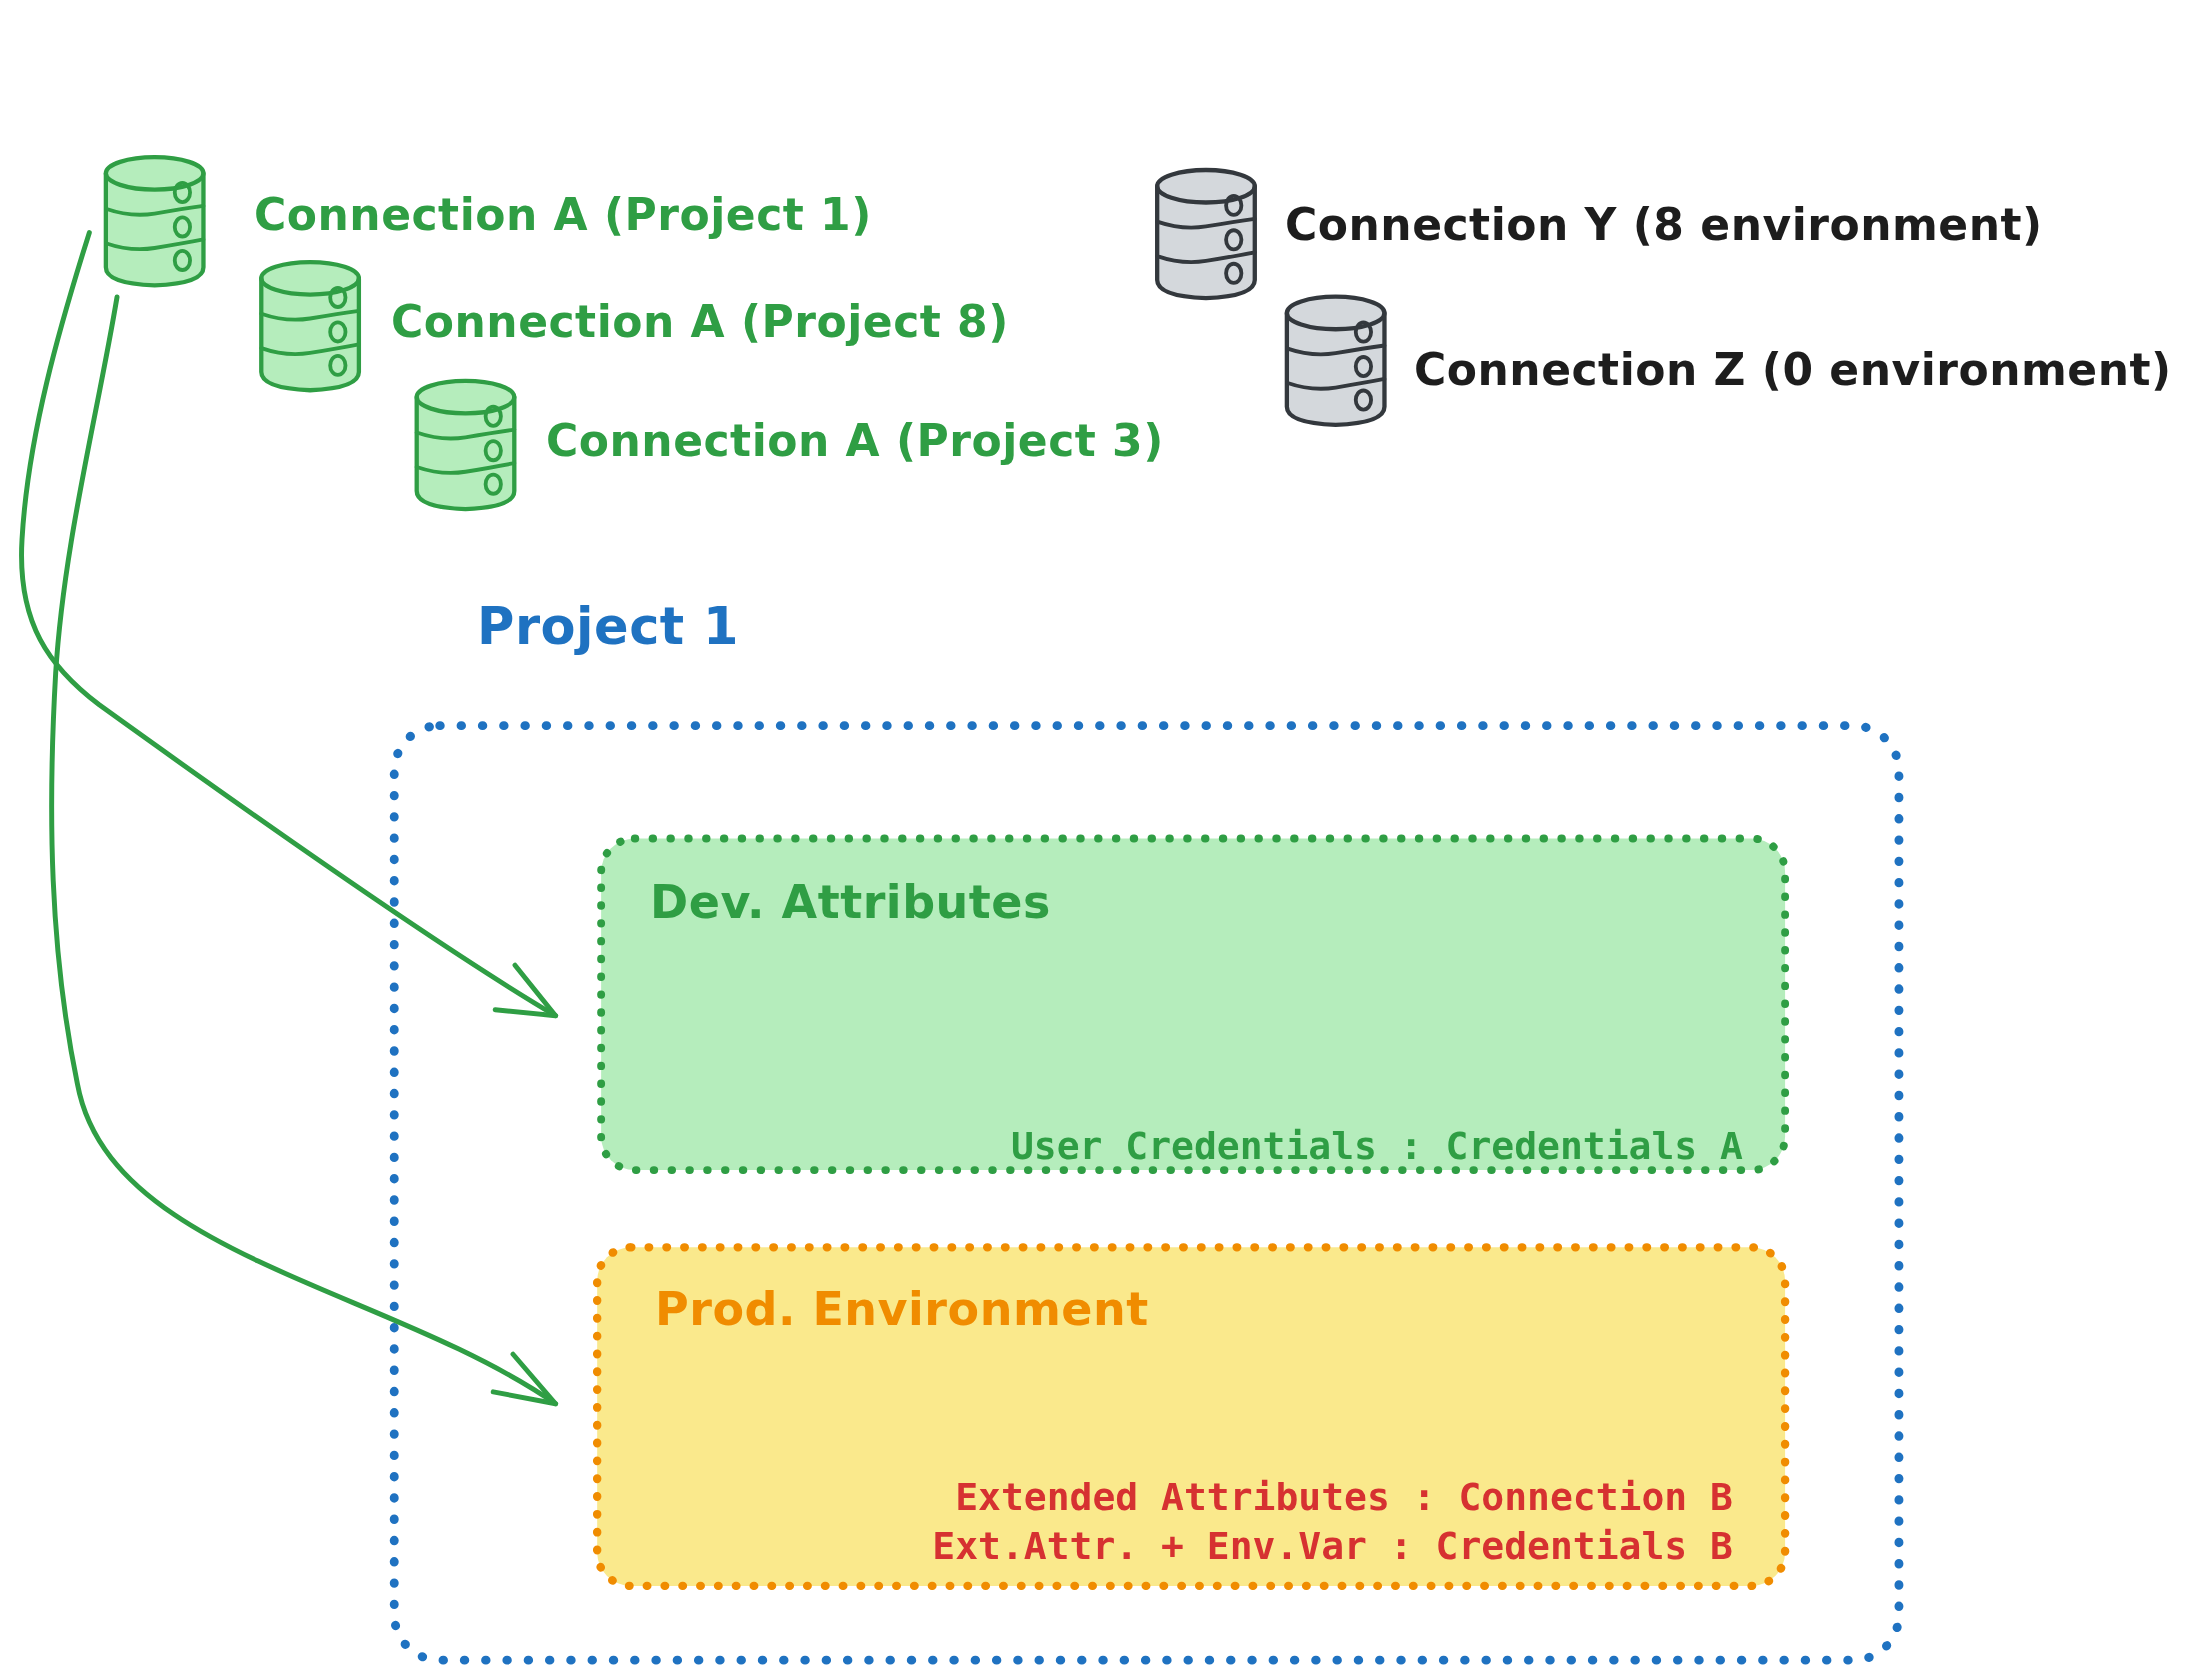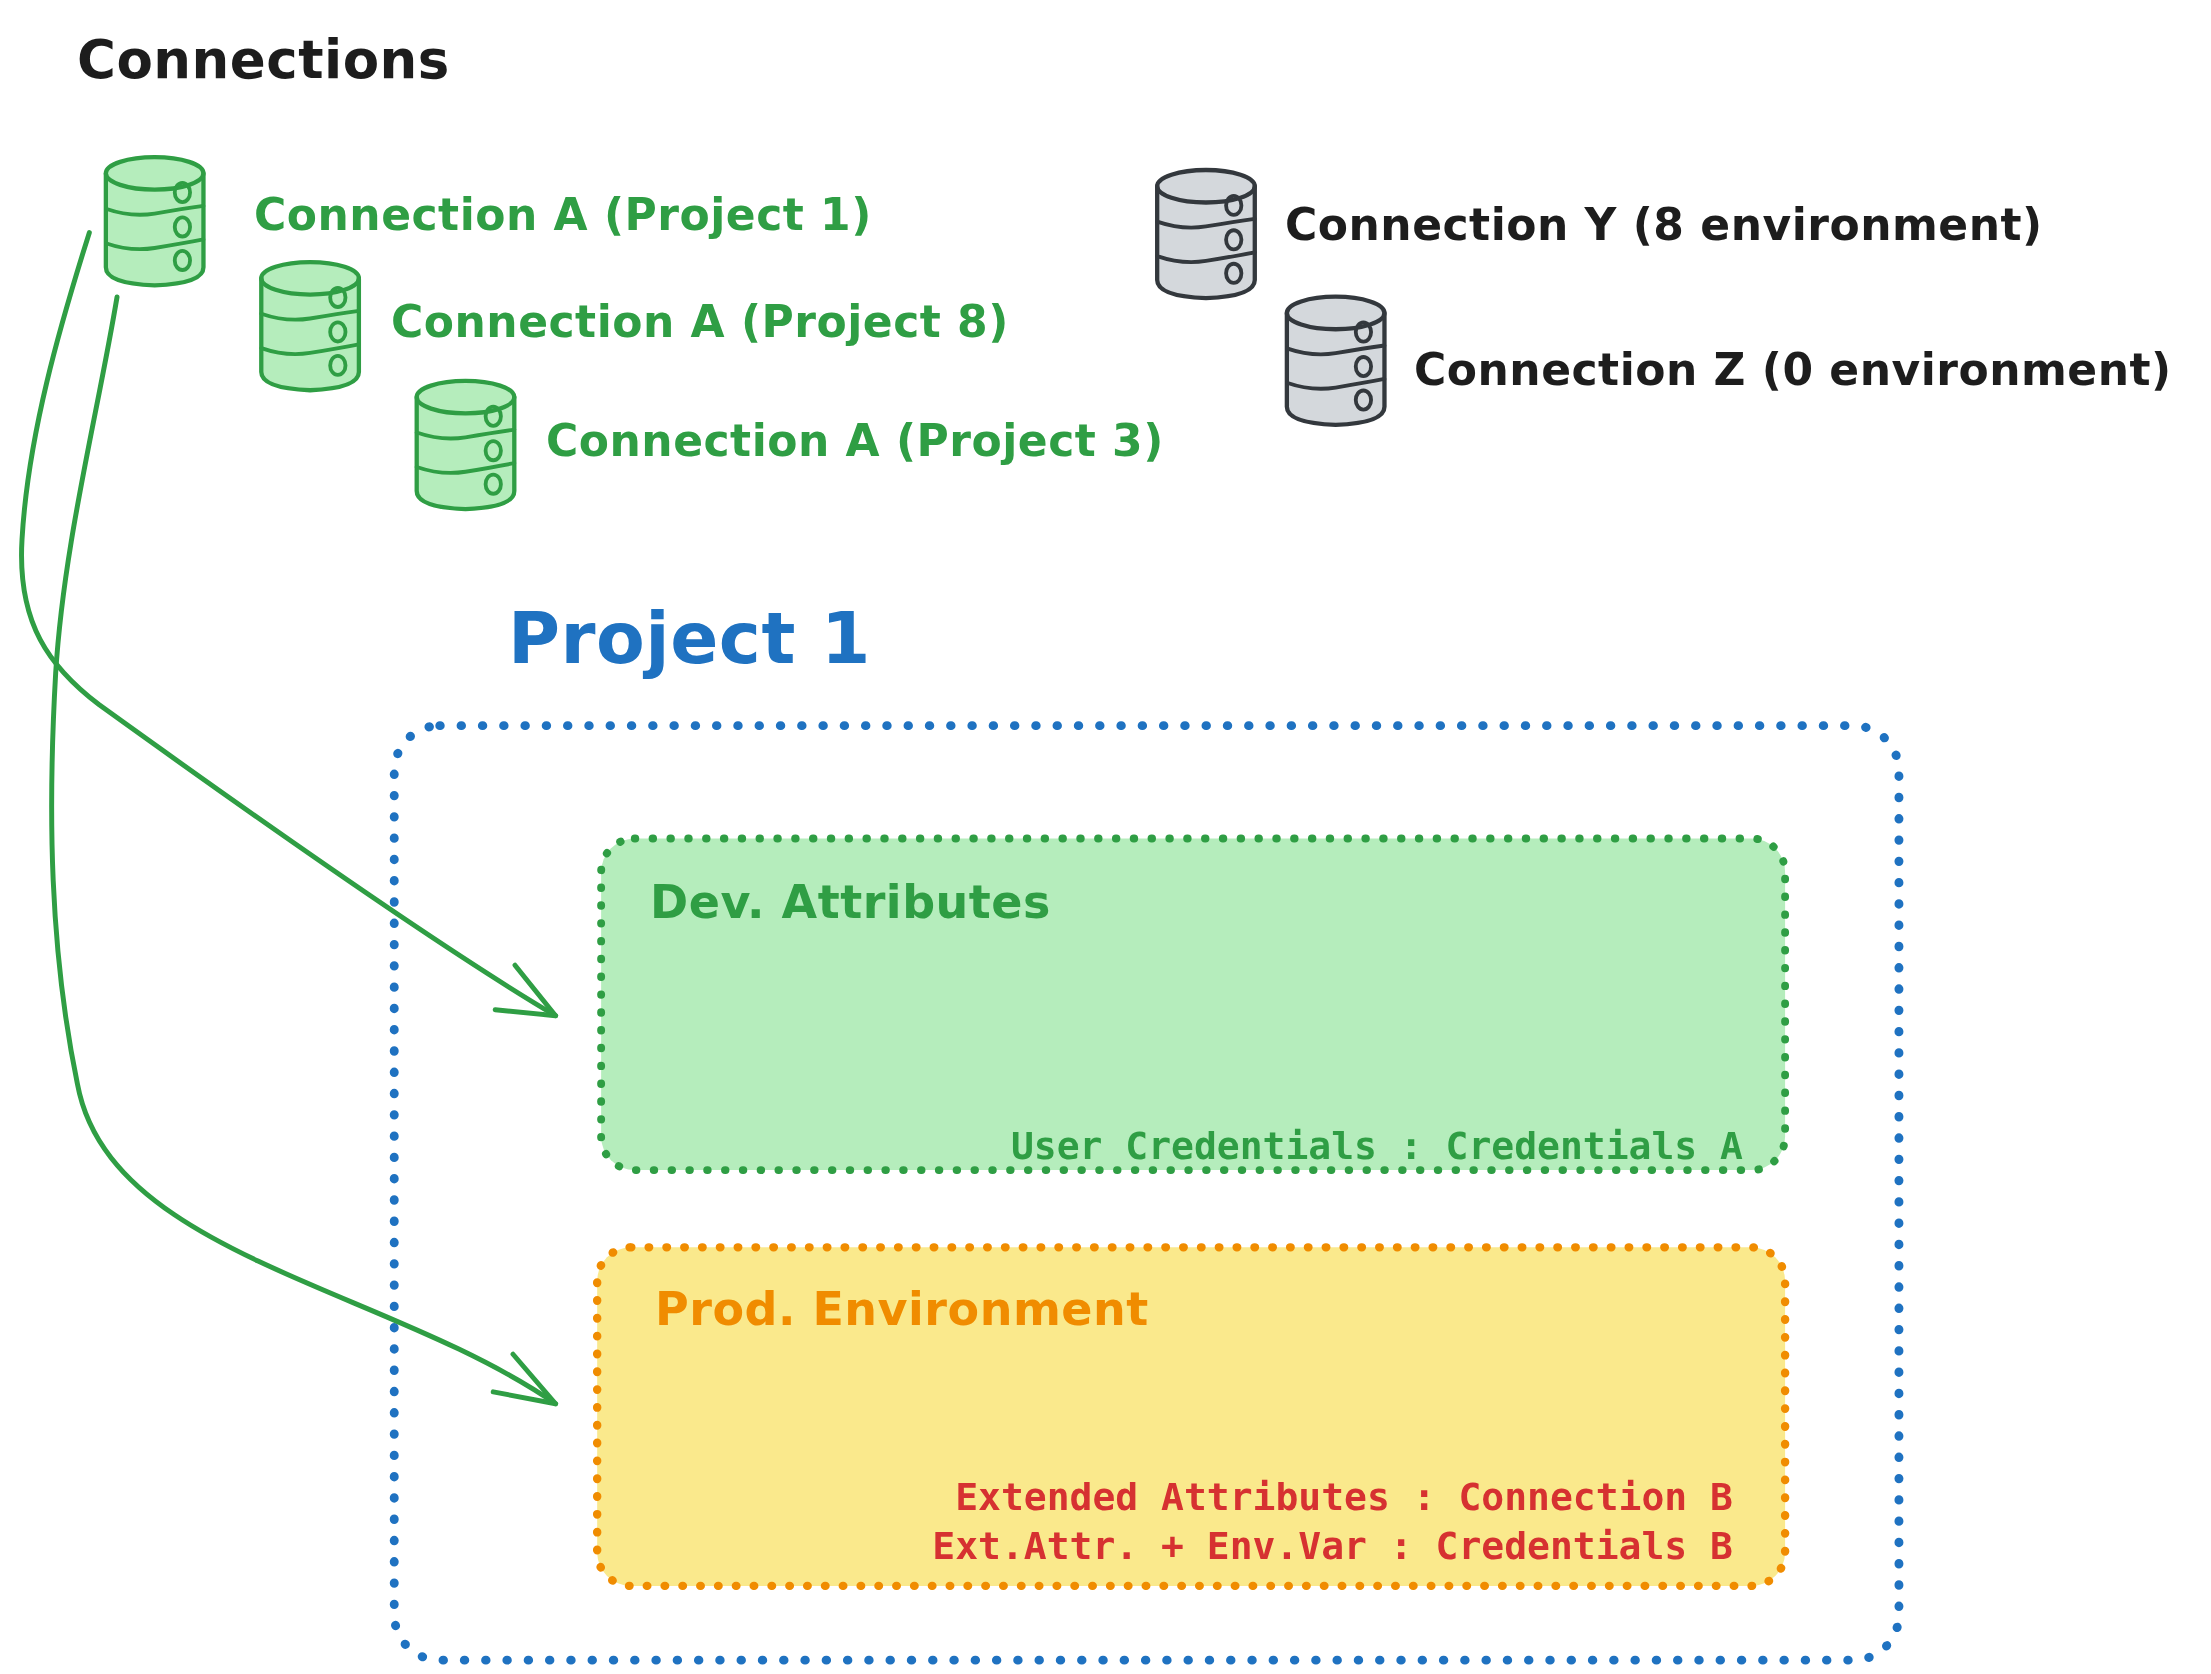--- a/index.html
+++ b/index.html
@@ -16,21 +16,21 @@
   .layer-svg{position:absolute;left:0;top:0;width:2212px;height:1674px;}
   .hand{position:absolute;white-space:nowrap;font-weight:bold;line-height:1.15;letter-spacing:0.5px;}
   .mono{position:absolute;white-space:nowrap;font-family:"DejaVu Sans Mono", monospace;font-weight:bold;}
 
   .t-connections{left:77px;top:30px;font-size:53px;color:var(--text-black);}
   .t-conn-a1{left:234px;top:190px;font-size:44px;color:var(--green);margin-left:20px;}
   .t-conn-a2{left:391px;top:297px;font-size:44px;color:var(--green);}
   .t-conn-a3{left:546px;top:416px;font-size:44px;color:var(--green);}
   .t-conn-y{left:1285px;top:200px;font-size:44px;color:var(--text-black);}
   .t-conn-z{left:1414px;top:345px;font-size:44px;color:var(--text-black);}
-  .t-project{left:477px;top:598px;font-size:71px;color:var(--blue);margin-left:31px;}
+  .t-project{left:477px;top:598px;font-size:51px;color:var(--blue);}
   .t-dev-title{left:650px;top:876px;font-size:46px;color:var(--green);}
   .t-prod-title{left:655px;top:1283px;font-size:46px;color:var(--orange);}
 
   .t-dev-cred{left:644px;top:1091px;width:1099px;text-align:right;font-size:38px;color:var(--green);margin-top:33px;}
   .t-prod-cred{left:644px;top:1438px;width:1089px;text-align:right;font-size:38px;line-height:1.3;color:var(--red);margin-top:35px;}
 
   .box-blue{fill:none;stroke:var(--blue);stroke-width:9;stroke-linecap:round;stroke-dasharray:0.5 21;}
   .box-dev{fill:var(--green-fill);stroke:var(--green);stroke-width:8;stroke-linecap:round;stroke-dasharray:0.5 17.5;}
   .box-prod{fill:var(--orange-fill);stroke:var(--orange);stroke-width:8.5;stroke-linecap:round;stroke-dasharray:0.5 17.5;}
   .arrow{fill:none;stroke:var(--green);stroke-width:5;stroke-linecap:round;stroke-linejoin:round;}
@@ -71,21 +71,20 @@
       <path class="arrow" d="M 561 1418 L 518 1368 M 561 1418 L 498 1406"></path>
     </g>
 
     <use href="#db-cyl" x="98" y="150" width="116" height="145" class="cyl-green"></use>
     <use href="#db-cyl" x="255" y="256" width="116" height="145" class="cyl-green"></use>
     <use href="#db-cyl" x="412" y="376" width="116" height="145" class="cyl-green"></use>
     <use href="#db-cyl" x="1160" y="163" width="116" height="145" class="cyl-gray"></use>
     <use href="#db-cyl" x="1291" y="291" width="116" height="145" class="cyl-gray"></use>
   </svg>
 
-  <div class="hand t-connections">Connections</div>
 
   <div class="hand t-conn-a1">Connection A (Project 1)</div>
   <div class="hand t-conn-a2">Connection A (Project 8)</div>
   <div class="hand t-conn-a3">Connection A (Project 3)</div>
 
   <div class="hand t-conn-y">Connection Y (8 environment)</div>
   <div class="hand t-conn-z">Connection Z (0 environment)</div>
 
   <div class="hand t-project">Project 1</div>
 

